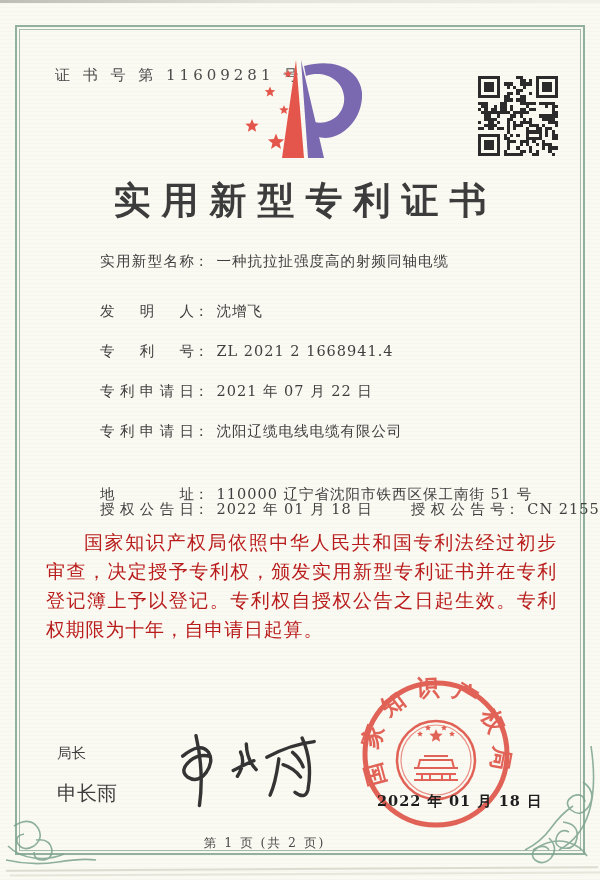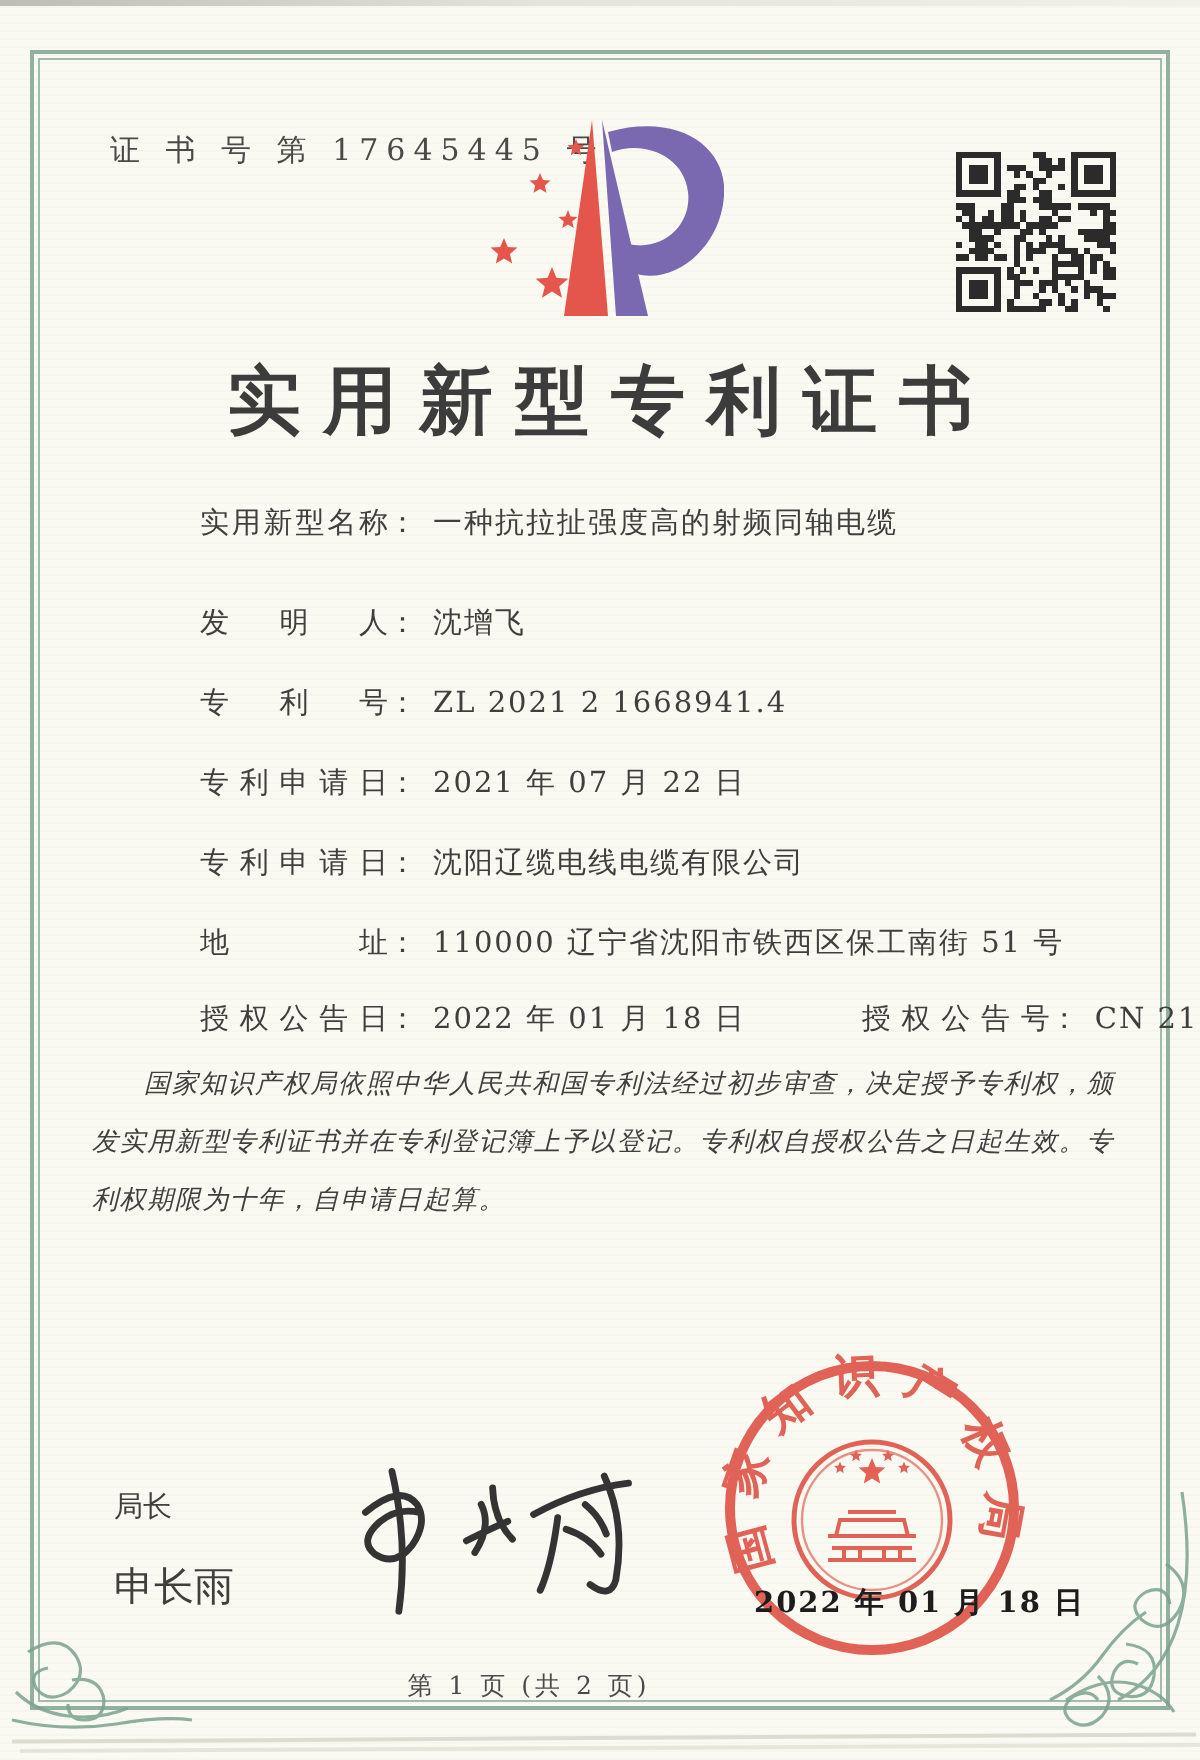--- a/index.html
+++ b/index.html
@@ -45,26 +45,26 @@
   .field-row{
     position:absolute;left:55px;right:40px;
     font-size:14.5px;color:#3f3f3f;white-space:nowrap;margin-left:45px;
   }
   .flabel{
     display:inline-block;width:94px;vertical-align:bottom;
     text-align:justify;text-align-last:justify;
   }
   .colon{display:inline-block;margin-right:8px;}
   .fvalue{letter-spacing:1px;}
-  .grant-row{display:flex;gap:58px;}
+  .grant-row{display:flex;gap:38px;}
 
   .body-text{
     position:absolute;left:46px;top:528px;width:511px;
-    font-size:13px;line-height:29px;letter-spacing:0.8px;color:#404040;
-    text-align:justify;font-style:italic;
+    font-size:19px;line-height:29px;letter-spacing:0.8px;color:#b91c1c;
+    text-align:justify;
   }
   .body-text p{margin:0;text-indent:2em;}
 
   .signer-title{position:absolute;left:57px;top:744px;font-size:14.5px;color:#3f3f3f;
     font-family:"DejaVu Sans","Liberation Sans",sans-serif;}
   .signer-name{position:absolute;left:57px;top:780px;font-size:20px;color:#3f3f3f;
     font-family:"DejaVu Sans","Liberation Sans",sans-serif;}
   .signature{position:absolute;left:155px;top:714px;}
 
   .seal{position:absolute;left:350px;top:668px;opacity:0.86;}
@@ -83,21 +83,21 @@
 </style>
 </head>
 <body>
 
 <div class="paper-texture"></div>
 <div class="photo-top-edge"></div>
 <div class="page-edge e1"></div>
 <div class="page-edge e2"></div>
 <div class="frame"></div>
 
-<div class="cert-no">证 书 号 第 17645445 号</div>
+<div class="cert-no">证 书 号 第 11609281 号</div>
 
 <svg class="logo" width="124" height="112" viewBox="0 0 124 112">
   <polygon points="58,6 66,104 44,104" fill="#e4564c"></polygon>
   <polygon points="63,6 86,104 70,104" fill="#7a68b0"></polygon>
   <path d="M66,12 C102,2 126,20 124,44 C122,72 96,90 78,82 L76,68 C94,72 108,58 106,42 C104,24 84,16 68,22 Z" fill="#7a68b0"></path>
   <g id="logo-stars" fill="#e4564c">
       <polygon points="50.0,15.5 51.2,18.4 54.3,18.6 51.9,20.6 52.6,23.6 50.0,22.0 47.4,23.6 48.1,20.6 45.7,18.6 48.8,18.4 "></polygon>
       <polygon points="32.0,32.5 33.5,36.0 37.2,36.3 34.4,38.8 35.2,42.4 32.0,40.5 28.8,42.4 29.6,38.8 26.8,36.3 30.5,36.0 "></polygon>
       <polygon points="46.0,51.0 47.3,54.2 50.8,54.5 48.1,56.7 48.9,60.0 46.0,58.3 43.1,60.0 43.9,56.7 41.2,54.5 44.7,54.2 "></polygon>
       <polygon points="14.0,65.0 15.9,69.5 20.7,69.8 17.0,73.0 18.1,77.7 14.0,75.2 9.9,77.7 11.0,73.0 7.3,69.8 12.1,69.5 "></polygon>
@@ -338,21 +338,21 @@
 </div>
 <div class="field-row" style="top:342px">
   <span class="flabel">专利号</span><span class="colon">：</span><span class="fvalue">ZL 2021 2 1668941.4</span>
 </div>
 <div class="field-row" style="top:382px">
   <span class="flabel">专利申请日</span><span class="colon">：</span><span class="fvalue">2021 年 07 月 22 日</span>
 </div>
 <div class="field-row" style="top:422px">
   <span class="flabel">专利申请日</span><span class="colon">：</span><span class="fvalue">沈阳辽缆电线电缆有限公司</span>
 </div>
-<div class="field-row" style="top:462px">
+<div class="field-row" style="top:485px">
   <span class="flabel">地址</span><span class="colon">：</span><span class="fvalue">110000 辽宁省沈阳市铁西区保工南街 51 号</span>
 </div>
 <div class="field-row grant-row" style="top:500px">
   <span>
     <span class="flabel">授权公告日</span><span class="colon">：</span><span class="fvalue">2022 年 01 月 18 日</span>
   </span>
   <span>
     <span class="flabel">授权公告号</span><span class="colon">：</span><span class="fvalue">CN 215579006 U</span>
   </span>
 </div>

